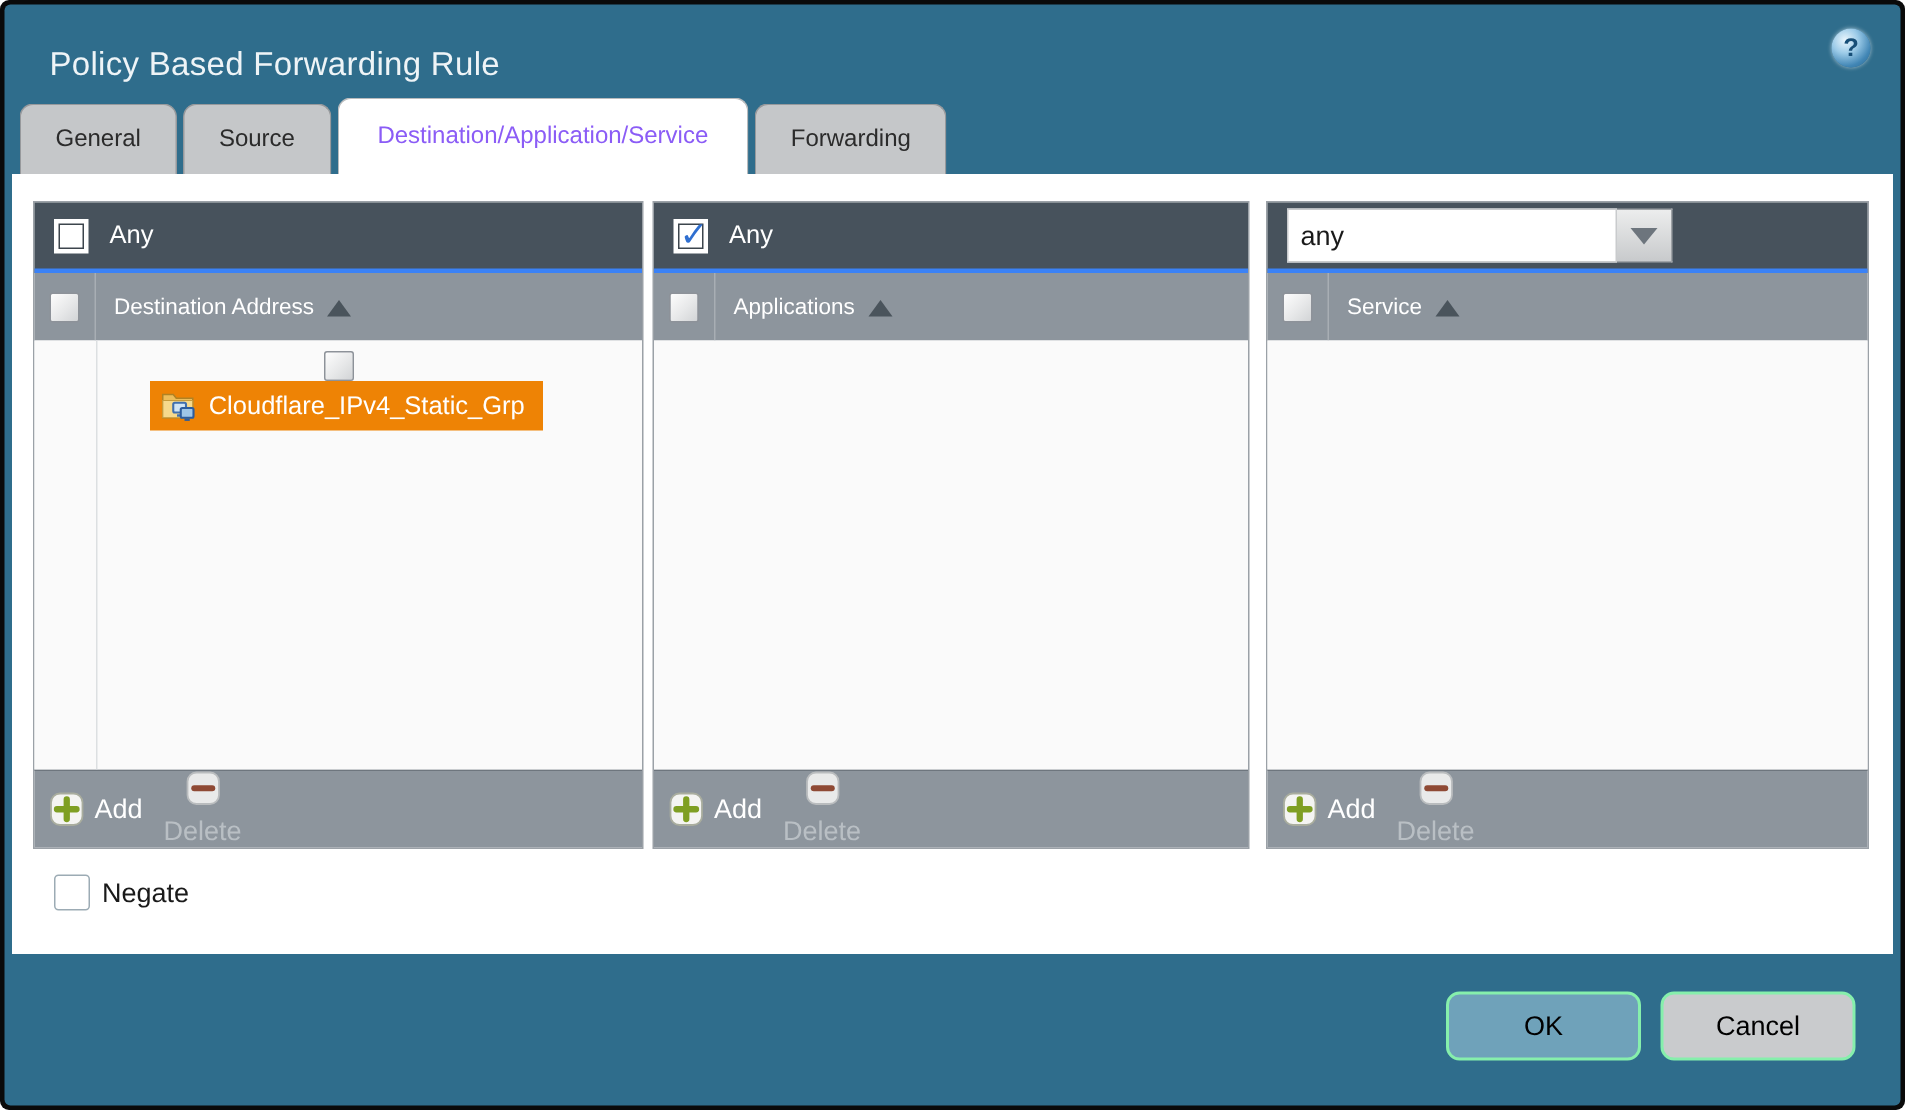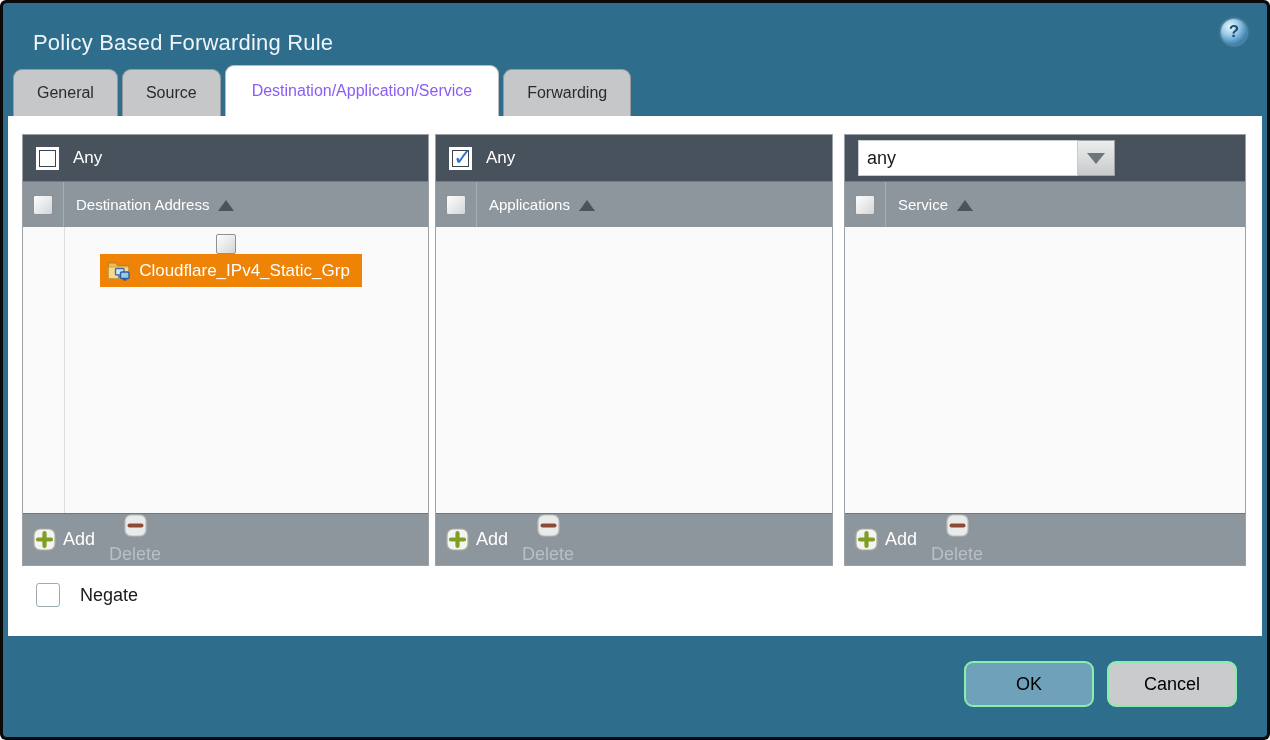--- a/index.html
+++ b/index.html
@@ -79,21 +79,21 @@
   }
   .col-dest { width:407px; margin-right:6px; }
   .col-apps { width:398px; margin-right:11px; }
   .col-svc  { flex:1; }
 
   .col-header {
     flex:0 0 47px;
     background:#47525c;
     display:flex; align-items:center;
     padding-left:13px;
-    border-bottom:1px solid #3b82f6;
+    border-bottom:3px solid #3b82f6;
     color:#fff; font-size:17px;
   }
   .col-header .hdr-label { margin-left:17px; }
 
   .col-subheader {
     flex:0 0 45px;
     background:#8d959d;
     display:flex; align-items:center;
     color:#fff; font-size:15px;text-align:center;
   }
@@ -188,21 +188,21 @@
   .chevron-down {
     width:0; height:0;
     border-left:9px solid transparent;
     border-right:9px solid transparent;
     border-top:11px solid #6d757d;
   }
 
   
   .negate-row {
     margin-top:17px; margin-left:14px;
-    display:flex; align-items:center; gap:20px;
+    display:flex; align-items:center; gap:8px;
     font-size:18px; color:#1a1a1a;
   }
 
   
   .bottom-bar {
     flex:1;
     display:flex; justify-content:flex-end; align-items:flex-start;
     padding:25px 30px 0 0; gap:13px;
   }
   .dlg-btn {

